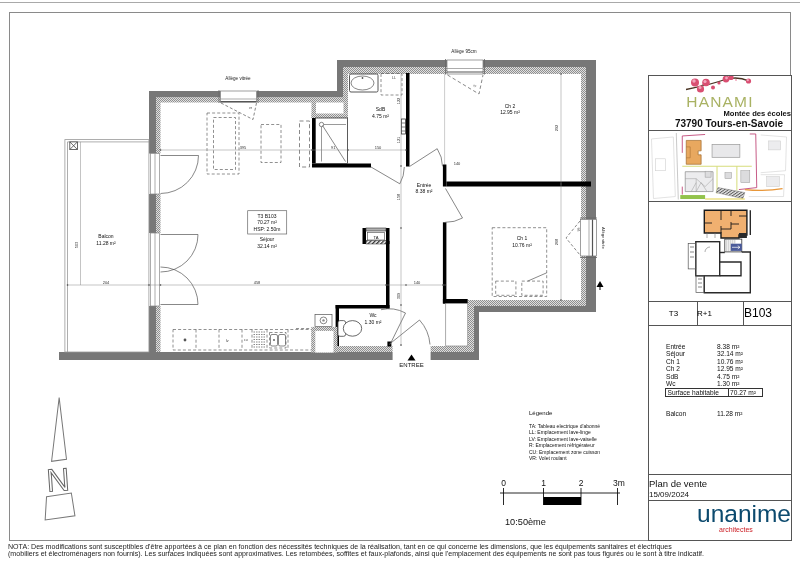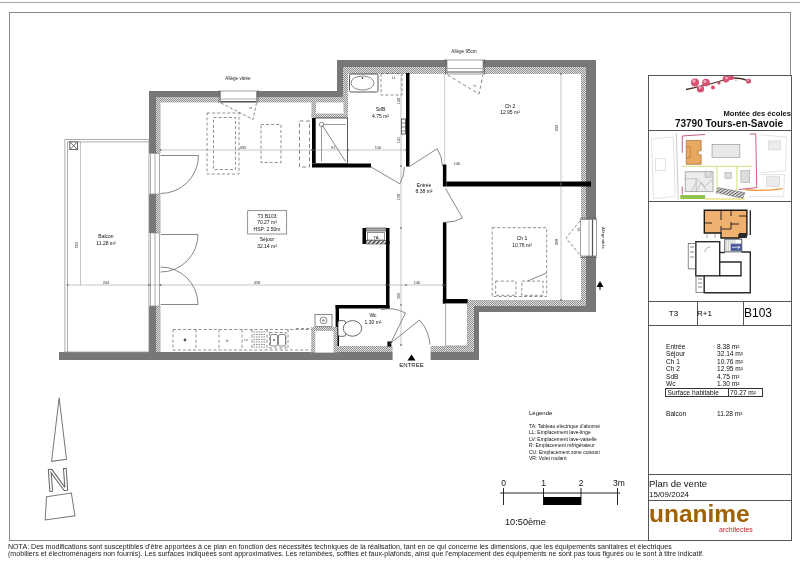--- a/index.html
+++ b/index.html
@@ -502,20 +502,21 @@
     <g fill="#f2a6bd">
       <circle cx="45" cy="5" r="1.7"></circle>
           <circle cx="56" cy="5.5" r="1.6"></circle>
           <circle cx="51" cy="11.5" r="1.5"></circle>
       <circle cx="77.5" cy="2" r="1.4"></circle>
           <circle cx="98.8" cy="4.2" r="1.1"></circle>
           <circle cx="87" cy="4" r="1"></circle>
     </g>
   </svg>
 
+  <div style="position:absolute;left:0;top:17px;width:142px;font-size:15.5px;letter-spacing:1.2px;color:#a9b263;">HANAMI</div>
 
   <div style="position:absolute;left:0;top:33px;width:142px;font-size:7.6px;font-weight:bold;color:#111;text-align:right;">Montée des écoles</div>
 
   <div style="position:absolute;left:9px;top:42px;width:142px;font-size:10px;font-weight:bold;color:#111;">73790 Tours-en-Savoie</div>
 </div>
 
 <div style="position:relative;width:142px;height:70.5px;border-bottom:1px solid #555;overflow:hidden;">
 <svg width="142" height="70.5" viewBox="0 0 142 71">
 
   <g stroke="#cfcfcf" fill="none" stroke-width="0.6">
@@ -656,16 +657,16 @@
   <div style="position:absolute;left:17px;top:84px;">Balcon</div>
       <div style="position:absolute;left:68px;top:84px;">11.28 m²</div>
 </div>
 
 <div style="position:relative;width:142px;height:25px;border-bottom:1px solid #555;text-align:left;color:#111;overflow:hidden;">
   <div style="font-size:9.5px;margin-top:3px;">Plan de vente</div>
   <div style="font-size:8px;margin-top:1px;">15/09/2024</div>
 </div>
 
 <div style="position:relative;width:142px;height:37px;">
-  <div style="position:absolute;left:0;top:-1px;width:142px;text-align:left;font-size:24.5px;font-weight:bold;color:#a16207;letter-spacing:0px;">unanime</div>
+  <div style="position:absolute;left:0;top:-1px;width:142px;text-align:right;font-size:24.5px;font-weight:normal;color:#0c4a6e;letter-spacing:0px;">unanime</div>
   <div style="position:absolute;left:70px;top:25px;font-size:7px;color:#cc2127;">architectes</div>
 </div>
 </div>
 
 </body></html>

